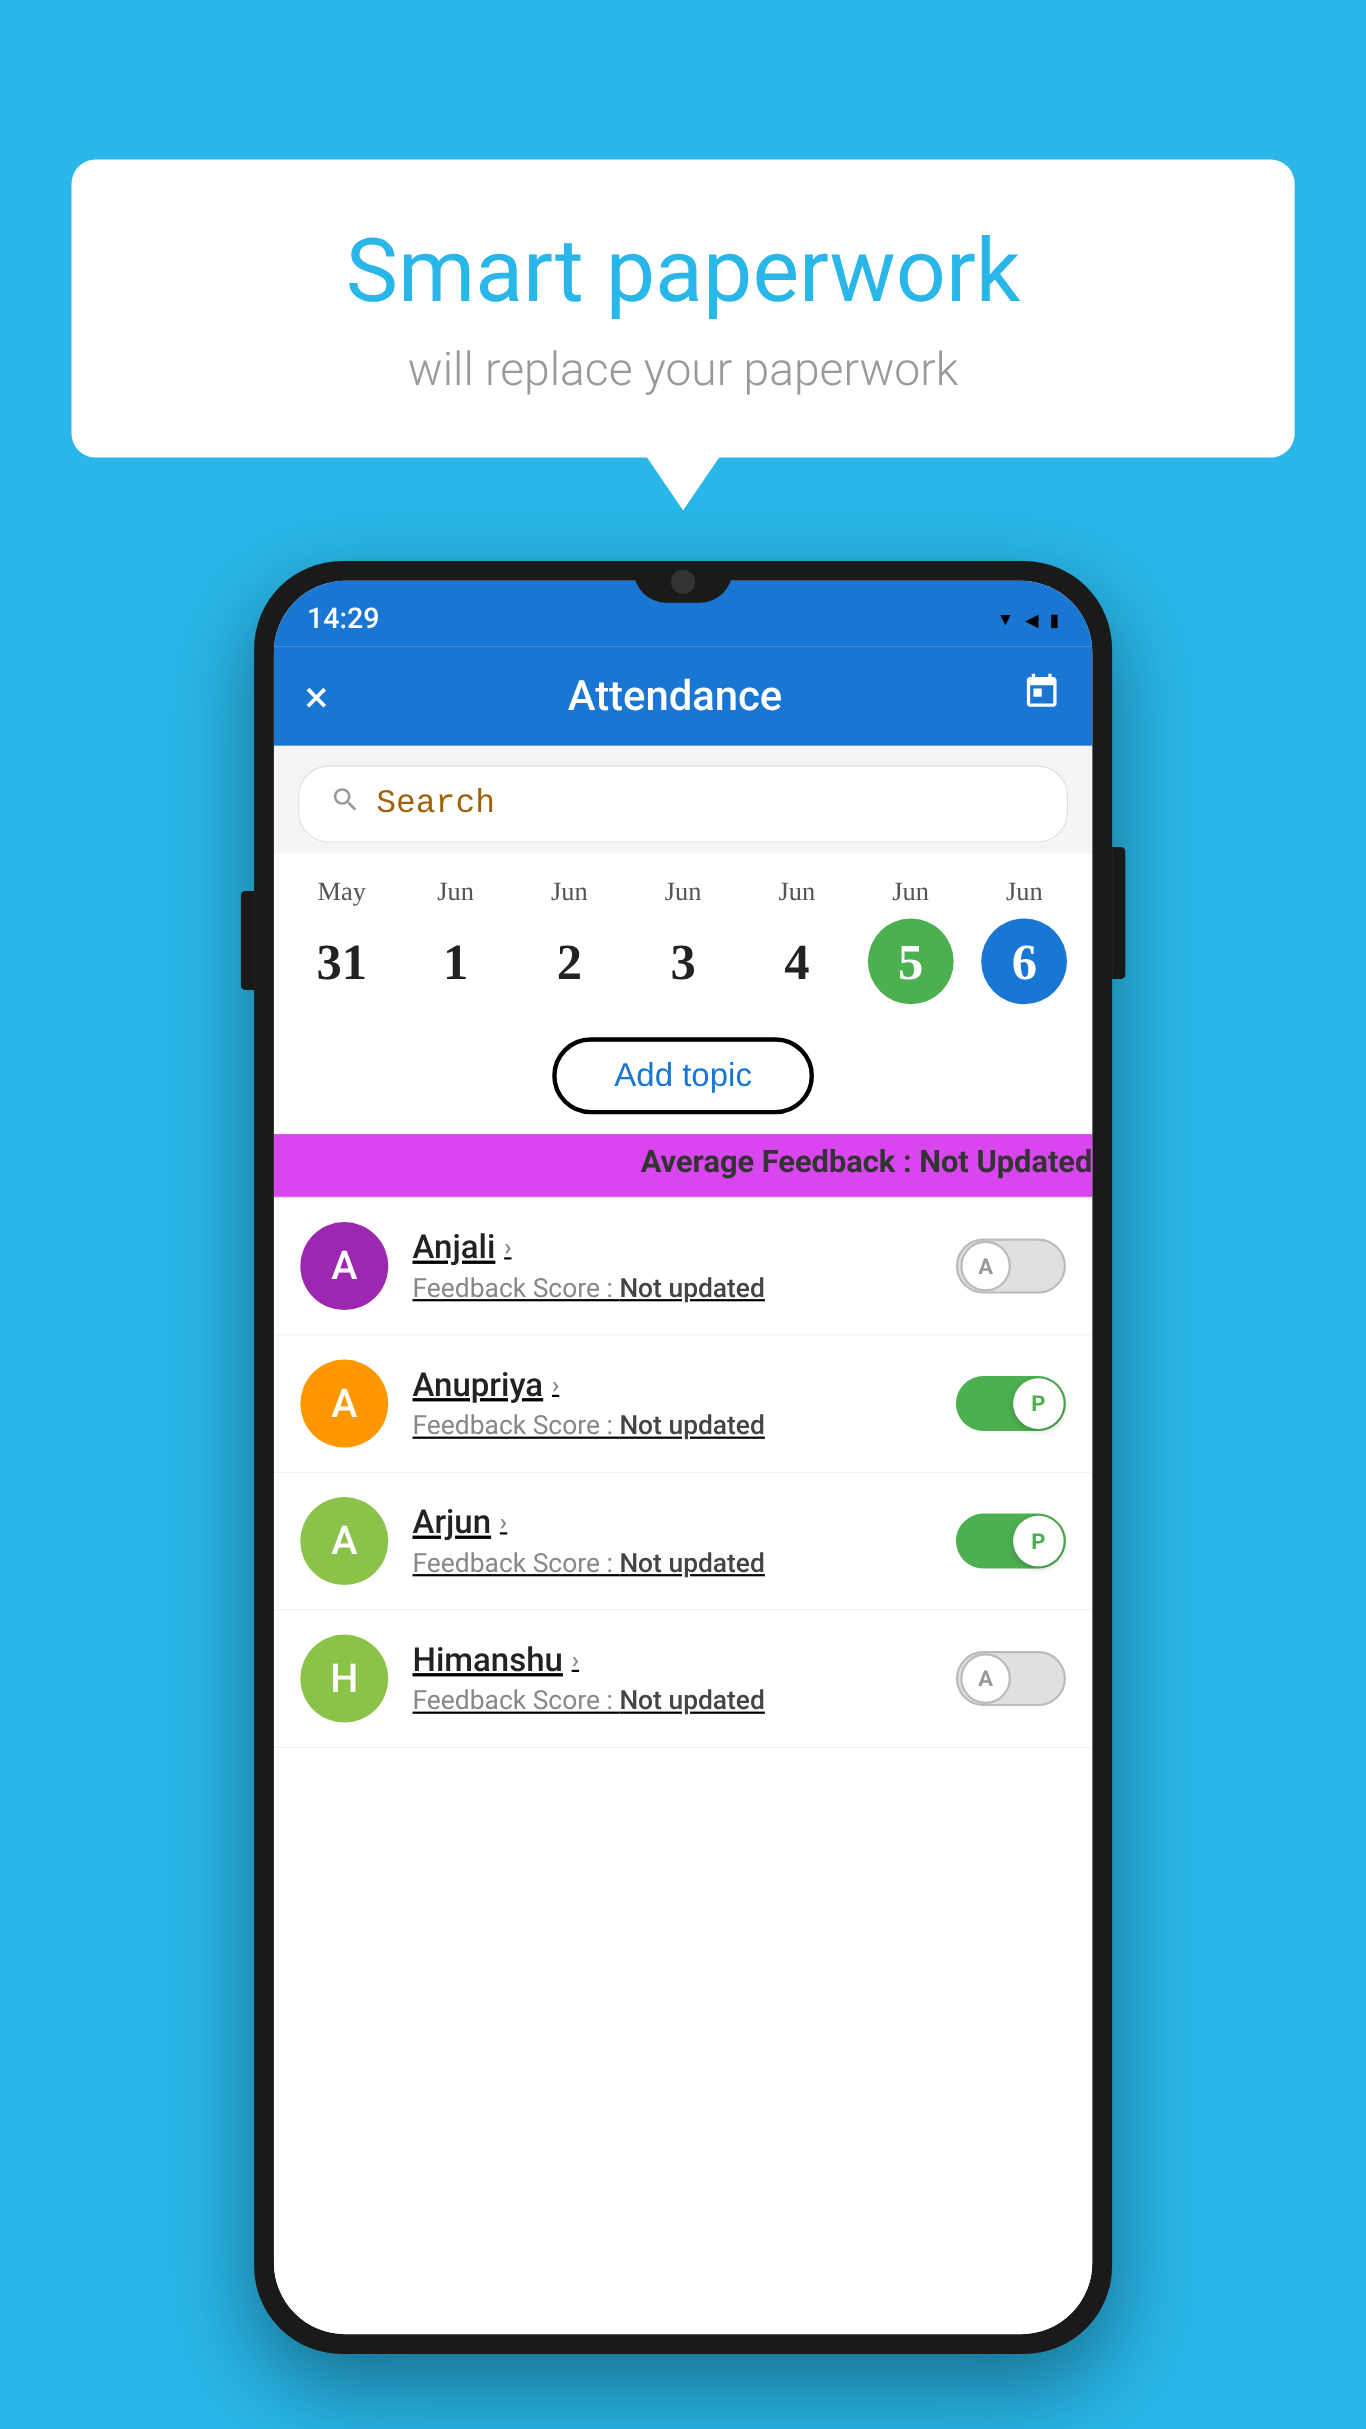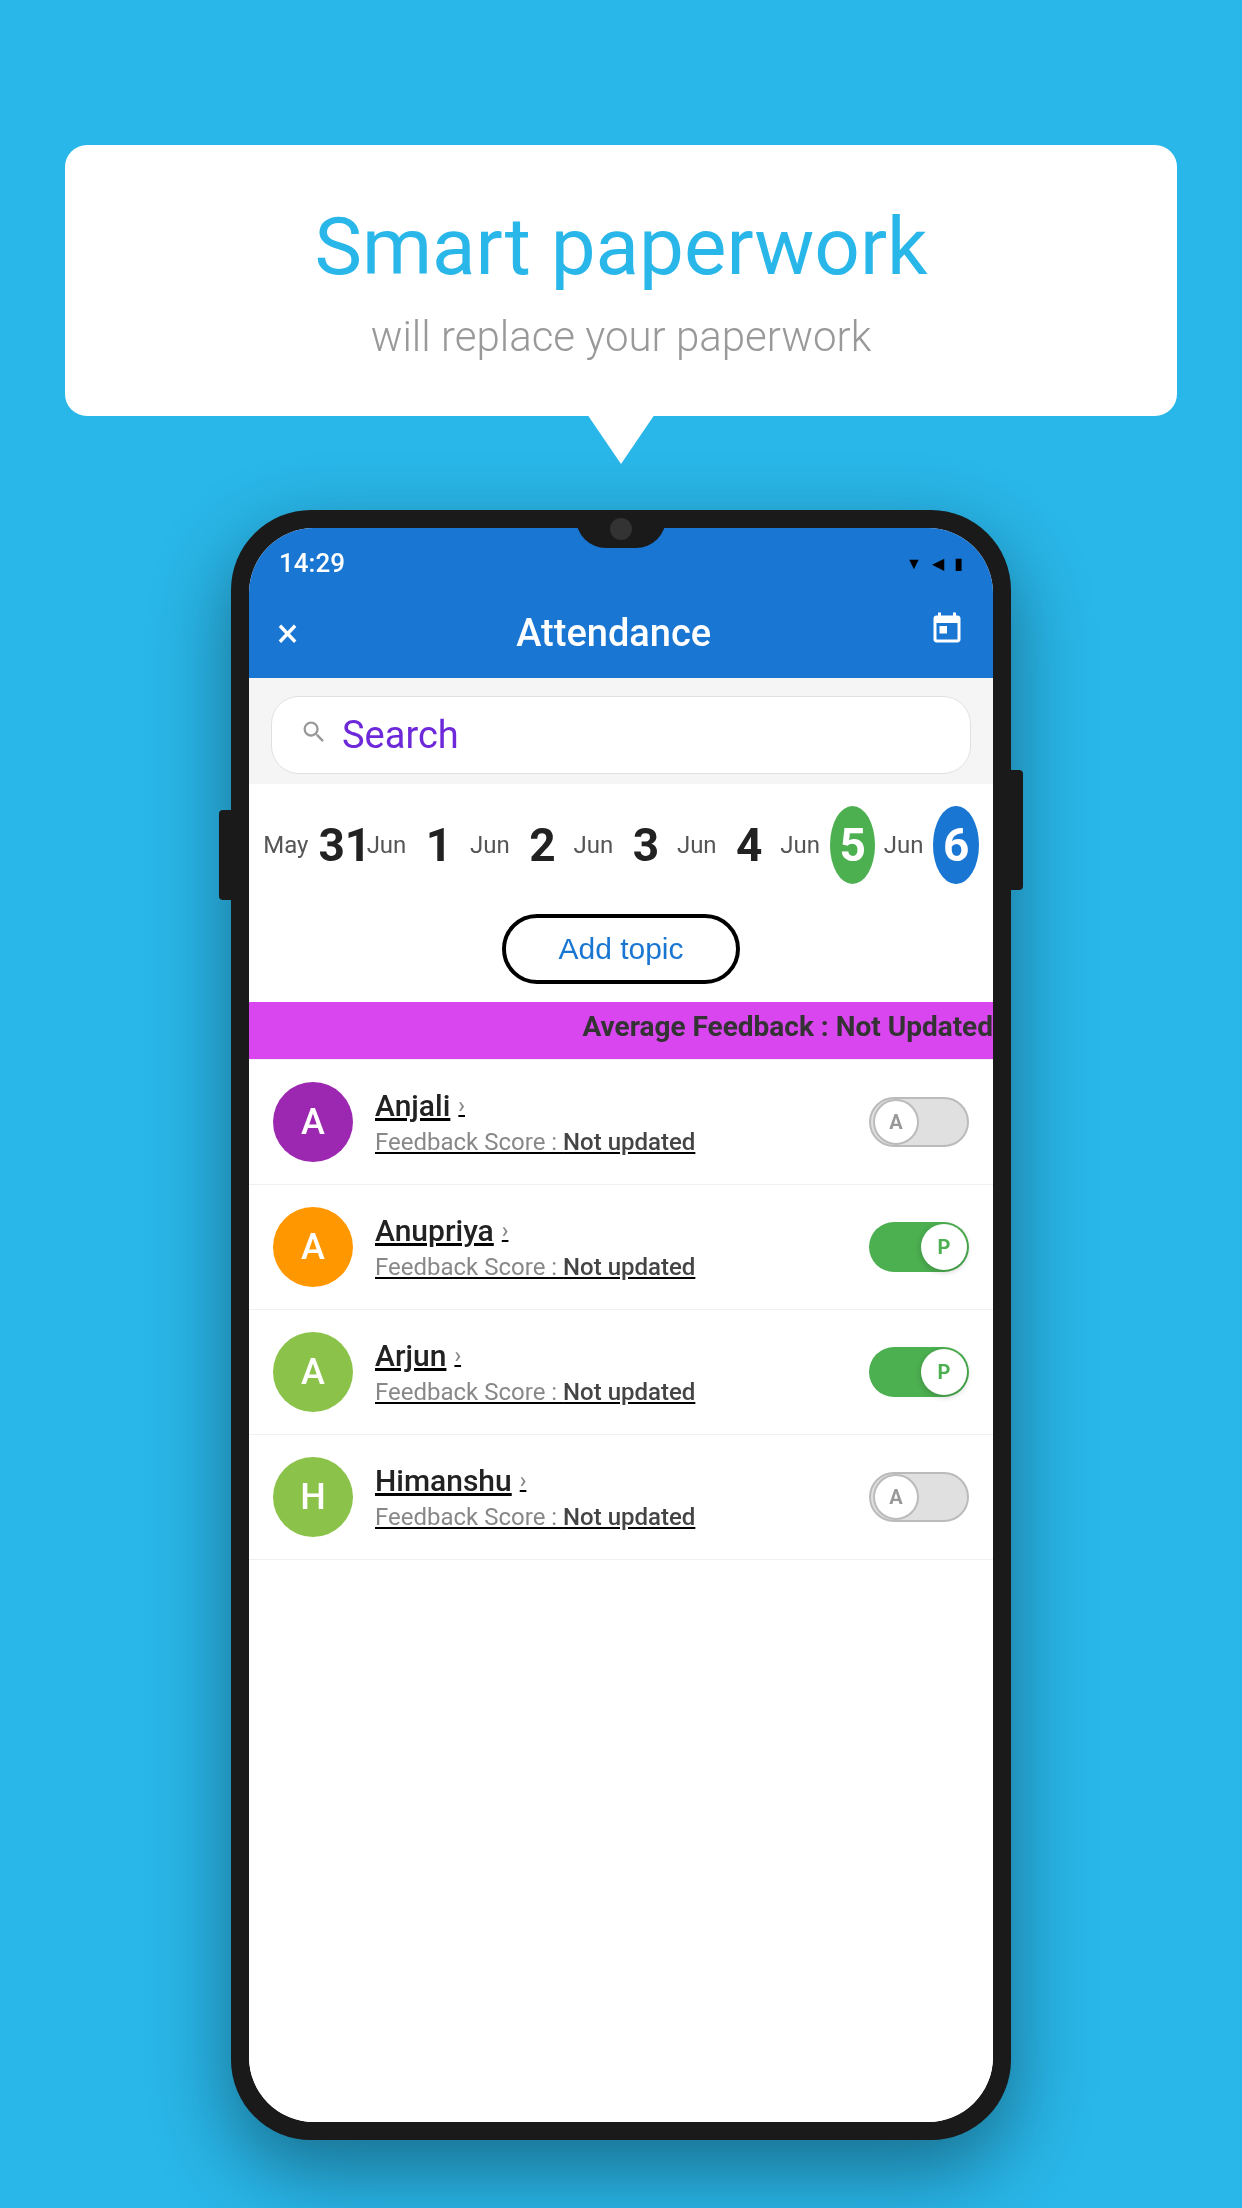--- a/index.html
+++ b/index.html
@@ -194,39 +194,41 @@
       gap: 14px;
       border: 1px solid #e0e0e0;
     }
 
     .search-icon-svg {
       color: #999;
       font-size: 30px;
     }
 
     .search-text {
-      color: #6d28d9;
-      font-size: 38px;
+      color: #a16207;
+      font-size: 30px;
+      font-family: Liberation Mono, monospace;
     }
 
     
     .calendar-strip {
       background: white;
       padding: 22px 10px 16px;
       display: flex;
       justify-content: space-around;
       align-items: center;
     }
 
     .cal-day {
       display: flex;
-      flex-direction: row;
+      flex-direction: column;
       align-items: center;
       gap: 10px;
       width: 95px;
+      font-family: Liberation Serif, serif;
     }
 
     .cal-month {
       font-size: 24px;
       color: #555;
       font-weight: 400;
     }
 
     .cal-date {
       font-size: 46px;

